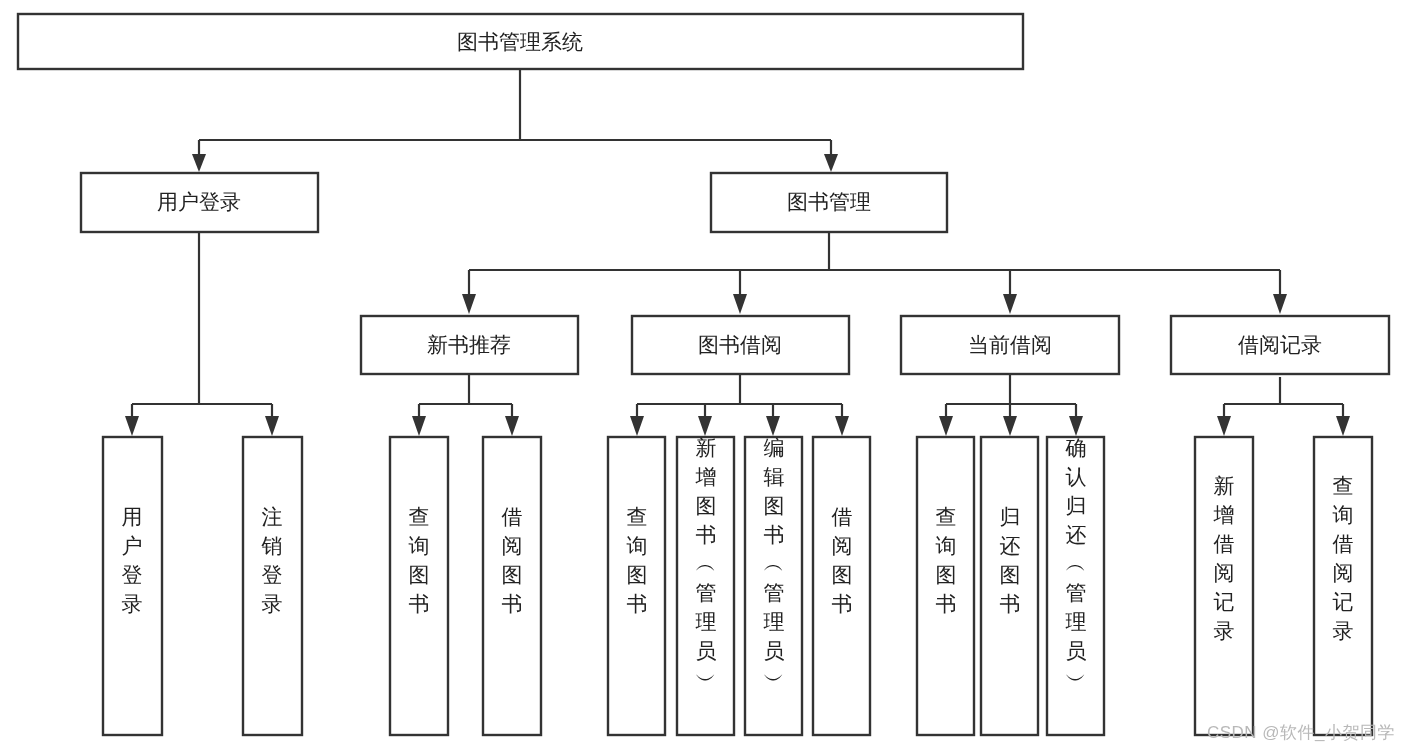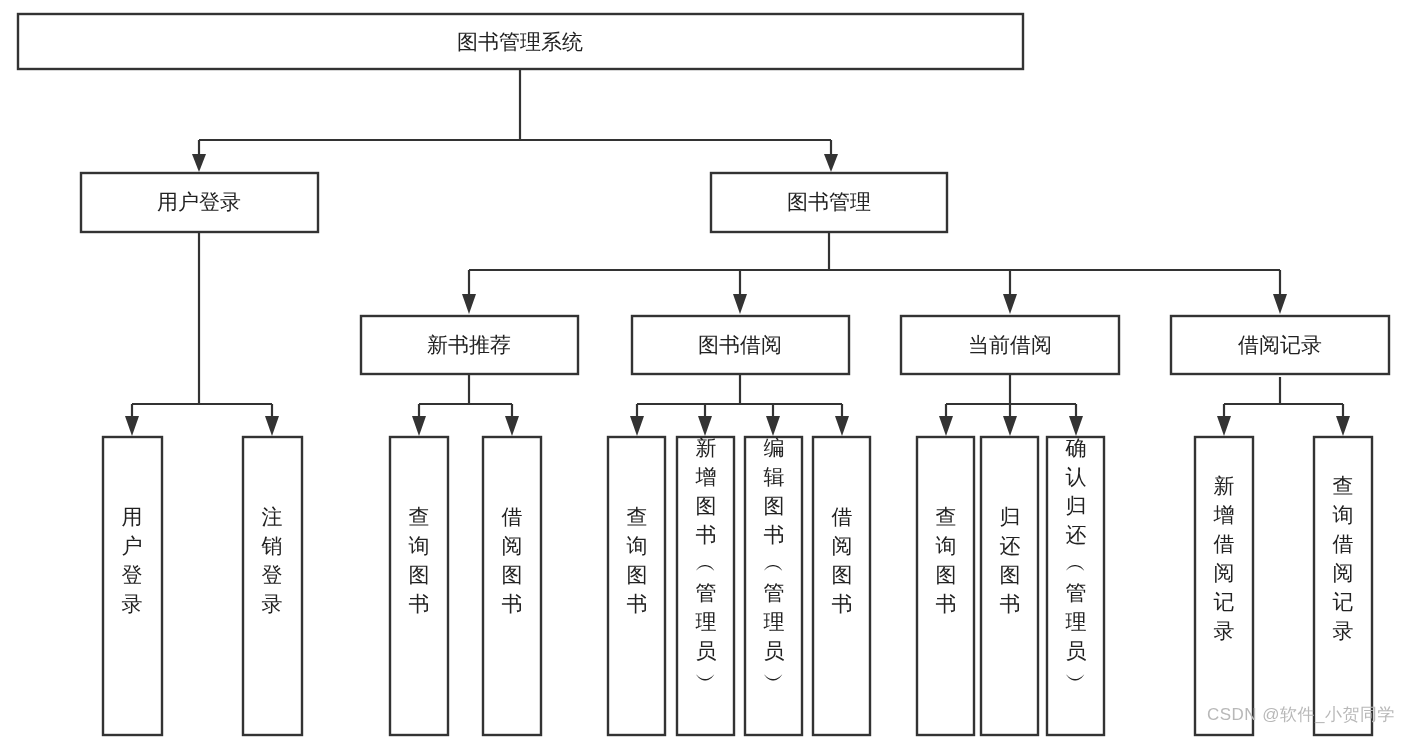--- a/index.html
+++ b/index.html
@@ -42,21 +42,21 @@
     stroke-width: 2.2;
     fill: none;
   }
   .arrow-head {
     fill: #333333;
     stroke: none;
   }
   .watermark {
     position: absolute;
     right: 10px;
-    bottom: 21px;
+    bottom: 3px;
     font-family: "Liberation Sans", "DejaVu Sans", sans-serif;
     font-size: 17px;
     color: #b8b8b8;
     letter-spacing: 0.5px;
     white-space: nowrap;
     pointer-events: none;
   }
 </style>
 </head>
 <body>

